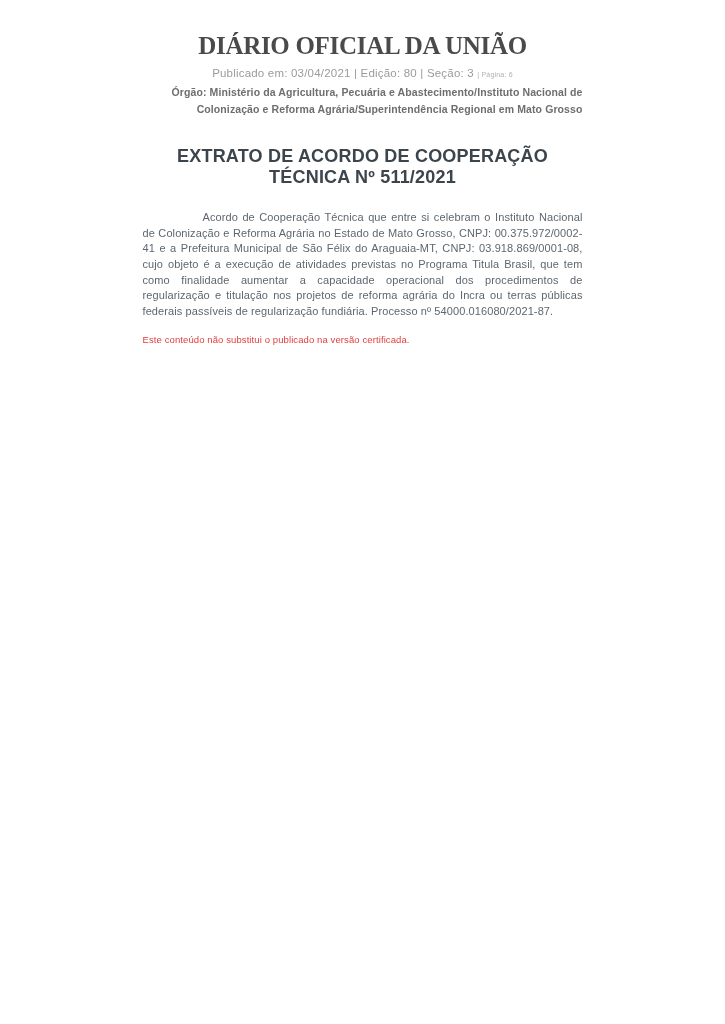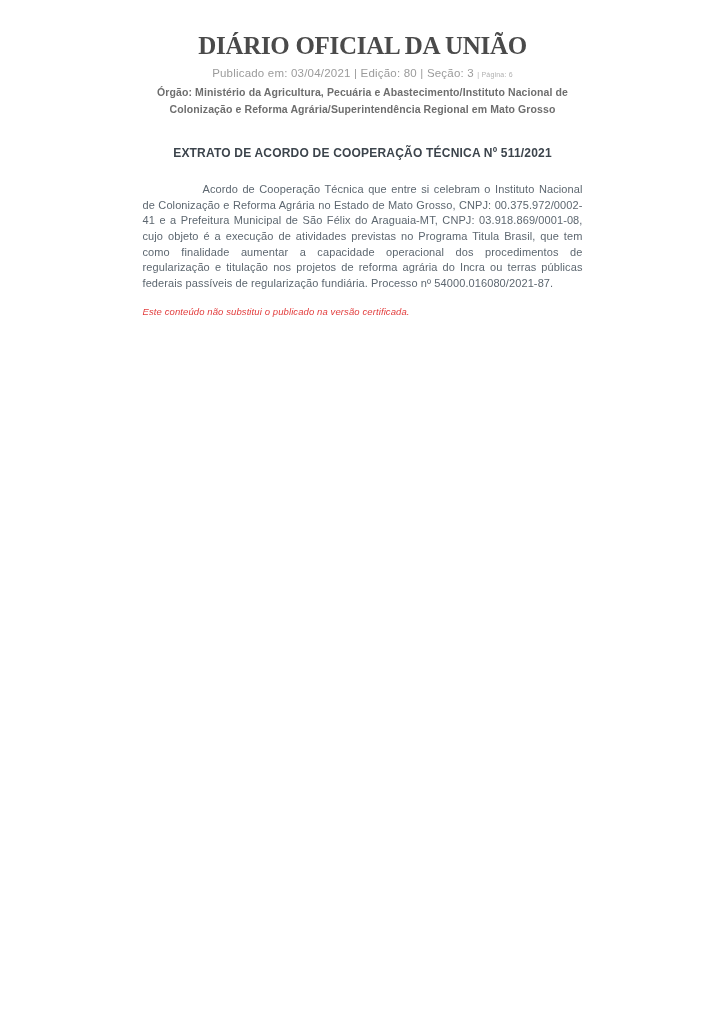--- a/index.html
+++ b/index.html
@@ -33,51 +33,50 @@
     letter-spacing: 0.2px;
   }
   .meta-page-suffix {
     font-size: 7px;
     color: #b0b0b0;
     vertical-align: baseline;
   }
   .organ-line {
     margin: 5px auto 0 auto;
     max-width: 565px;
-    text-align: center;
+    text-align: right;
     font-size: 10.5px;
     font-weight: 700;
     line-height: 1.7;
     color: #6e6e6e;
     letter-spacing: 0.1px;
   }
   .article-heading {
     margin-top: 27px;
     text-align: center;
-    font-size: 12px;
+    font-size: 18px;
     font-weight: 700;
     letter-spacing: 0.2px;
     color: #3c444c;
   }
   .article-body {
     margin-top: 22px;
     font-size: 11px;
     line-height: 15.6px;
     color: #5d6770;
     text-align: justify;
     text-indent: 60px;
     letter-spacing: 0.1px;
   }
   .disclaimer {
     margin-top: 15px;
     font-size: 9.5px;
     color: #e23d3d;
     text-align: left;
     letter-spacing: 0.1px;
-    font-style: italic;
   }
 </style>
 </head>
 <body>
 
 <div class="page">
   <div class="content">
 
     <header>
       <h1 class="doc-title">DIÁRIO OFICIAL DA UNIÃO</h1>

